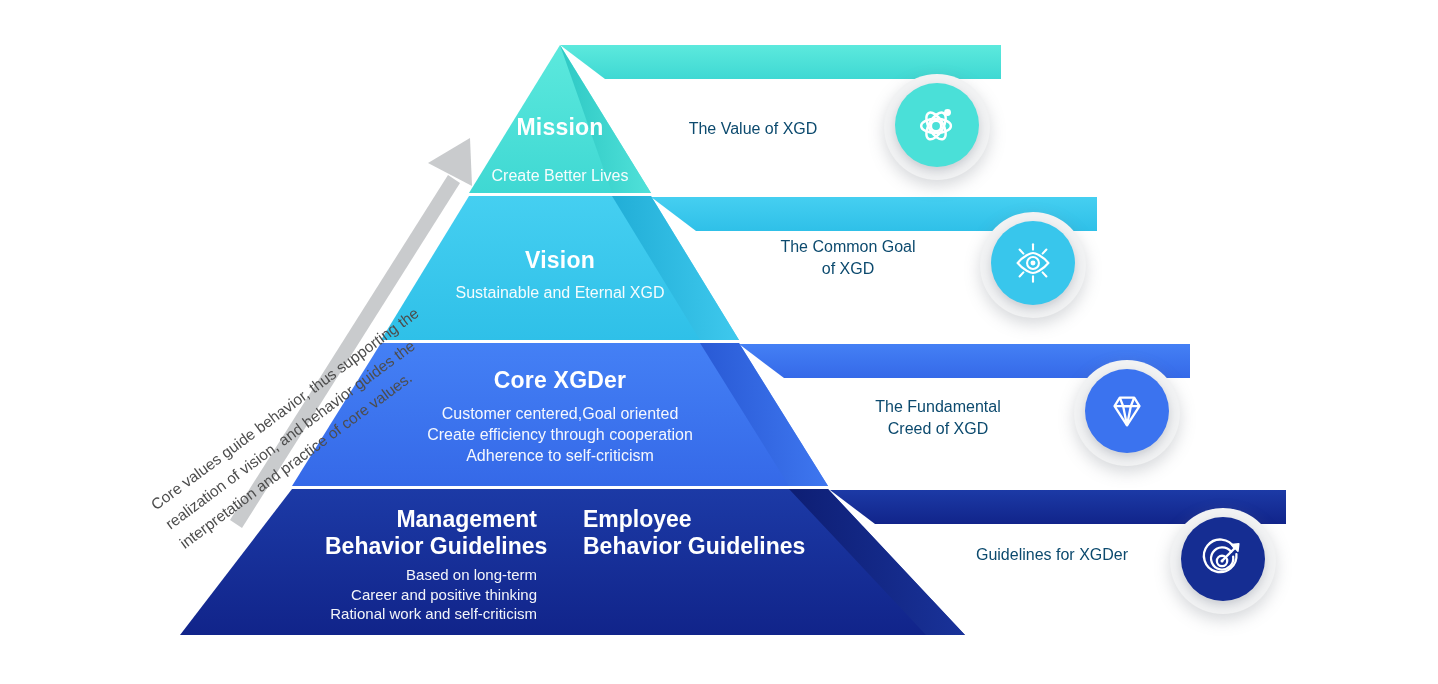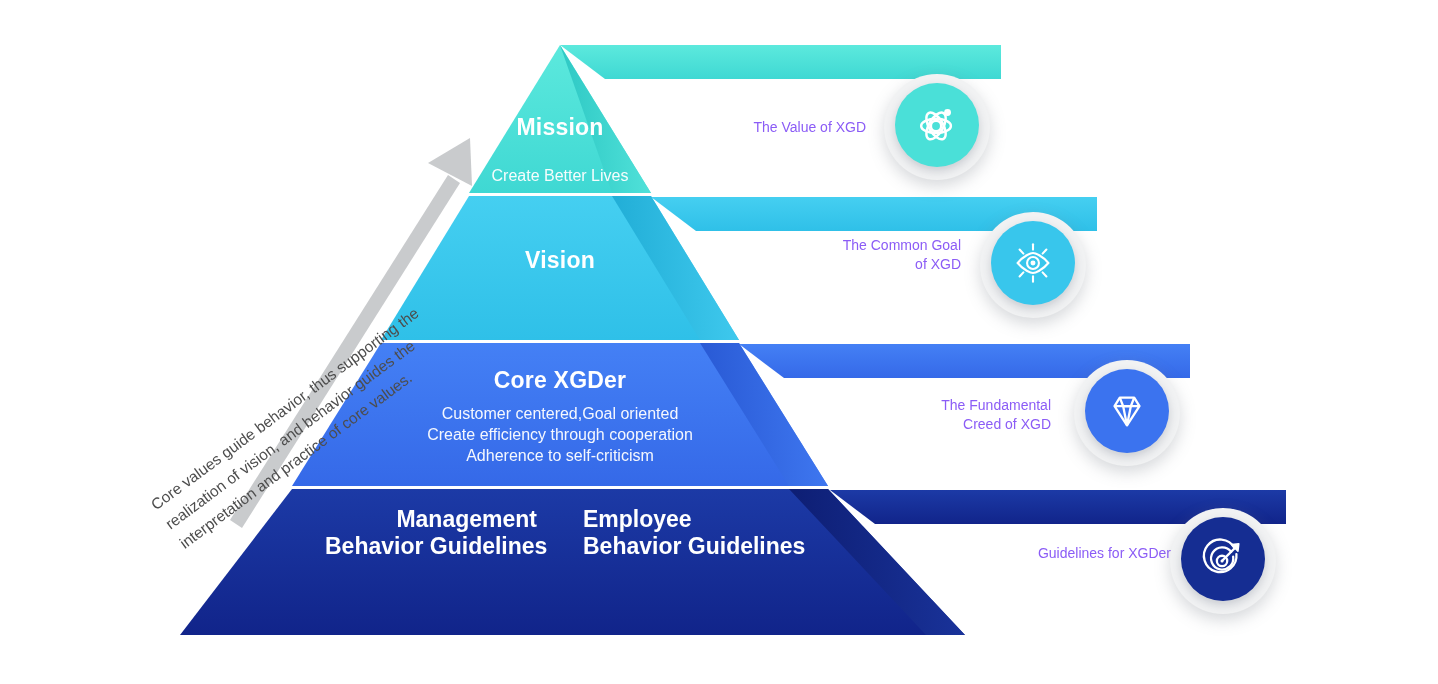--- a/index.html
+++ b/index.html
@@ -48,23 +48,23 @@
     font-weight: bold;
     line-height: 1.18;
   }
   .bottom-col-sub {
     font-size: 15px;
     font-weight: normal;
     line-height: 1.3;
   }
   .right-label {
     position: absolute;
-    color: #8b5cf6;
-    font-size: 14px;
-    text-align: right;
+    color: #0c4a6e;
+    font-size: 16px;
+    text-align: center;
     line-height: 1.35;
     white-space: pre-line;
   }
   .arrow-text {
     position: absolute;
     color: #4d4d4d;
     font-size: 15.5px;
     line-height: 1.55;
     white-space: pre-line;
     transform-origin: 0 0;
@@ -185,28 +185,32 @@
   </svg>
 
   <div class="arrow-text" style="left: 146px; top: 497px; width: 470px;">Core values guide behavior, thus supporting the
 realization of vision, and behavior guides the
 interpretation and practice of core values.</div>
 
   <div class="txt tier-title" style="left: 460px; top: 115px; width: 200px;">Mission</div>
   <div class="txt tier-sub" style="left: 450px; top: 166px; width: 220px; opacity: 0.95;">Create Better Lives</div>
 
   <div class="txt tier-title" style="left: 460px; top: 248px; width: 200px;">Vision</div>
+  <div class="txt tier-sub" style="left: 430px; top: 283px; width: 260px; opacity: 0.95;">Sustainable and Eternal XGD</div>
 
   <div class="txt tier-title" style="left: 460px; top: 368px; width: 200px;">Core XGDer</div>
   <div class="txt tier-sub" style="left: 420px; top: 404px; width: 280px; opacity: 0.95; line-height: 1.3;">Customer centered,Goal oriented
 Create efficiency through cooperation
 Adherence to self-criticism</div>
 
   <div class="txt bottom-col-title" style="left: 325px; top: 506px; width: 212px; text-align: right;">Management
 Behavior Guidelines</div>
+  <div class="txt bottom-col-sub" style="left: 285px; top: 565px; width: 252px; text-align: right; opacity: 0.95;">Based on long-term
+Career and positive thinking
+Rational work and self-criticism</div>
 
   <div class="txt bottom-col-title" style="left: 583px; top: 506px; width: 260px; text-align: left;">Employee
 Behavior Guidelines</div>
 
   <div class="right-label" style="left: 640px; top: 118px; width: 226px;">The Value of XGD</div>
 
   <div class="right-label" style="left: 735px; top: 236px; width: 226px;">The Common Goal
 of XGD</div>
 
   <div class="right-label" style="left: 825px; top: 396px; width: 226px;">The Fundamental

